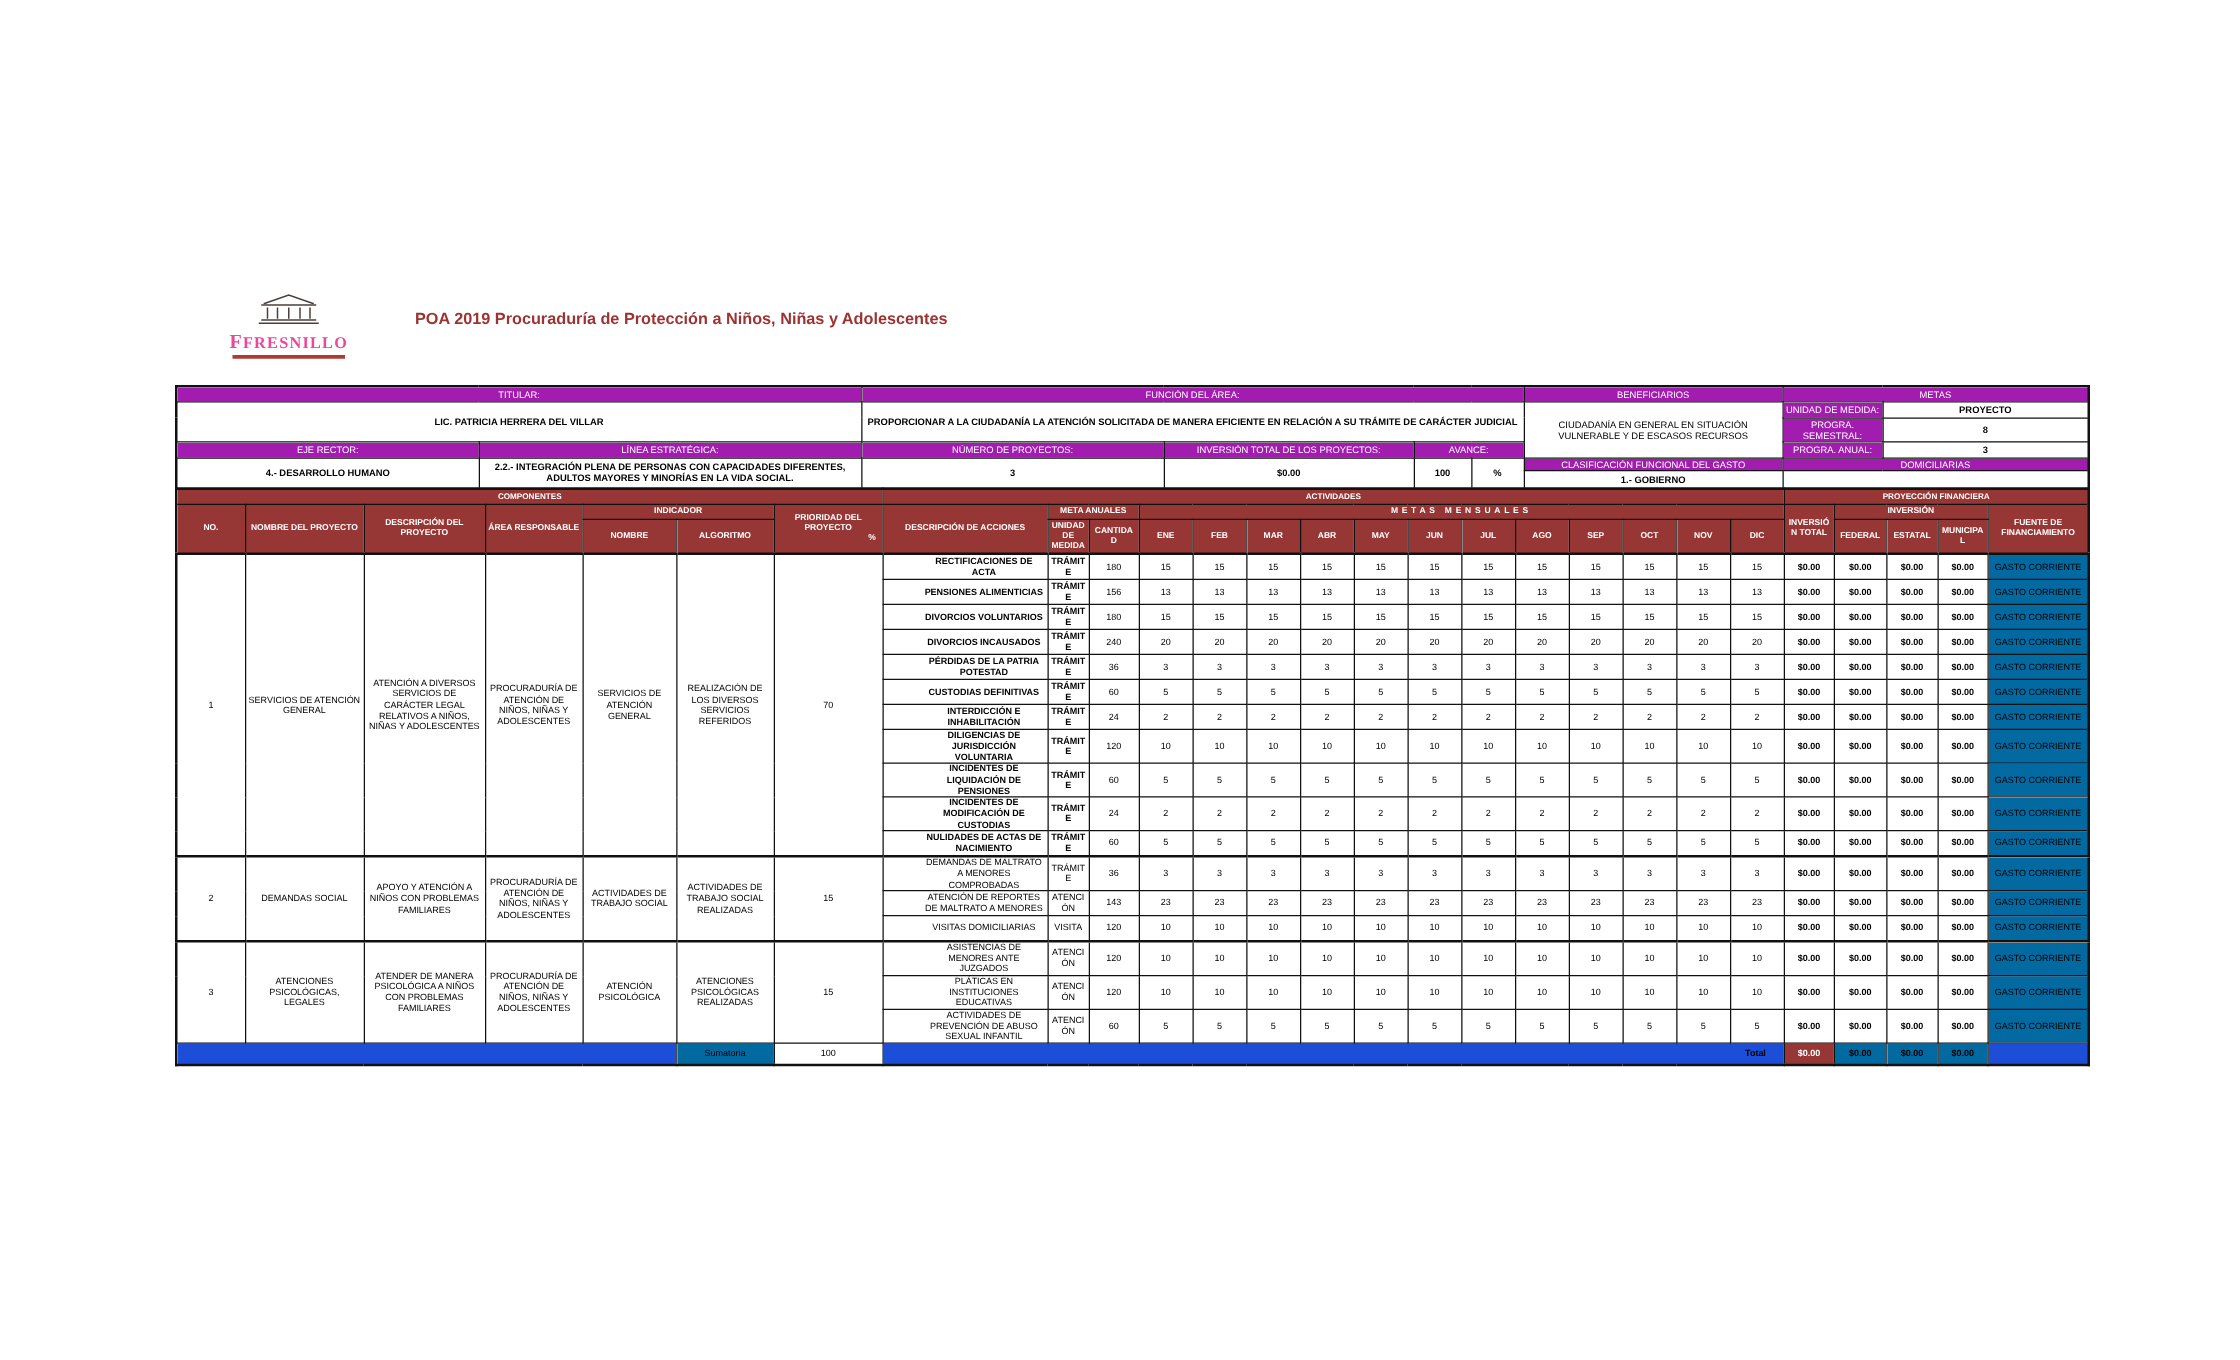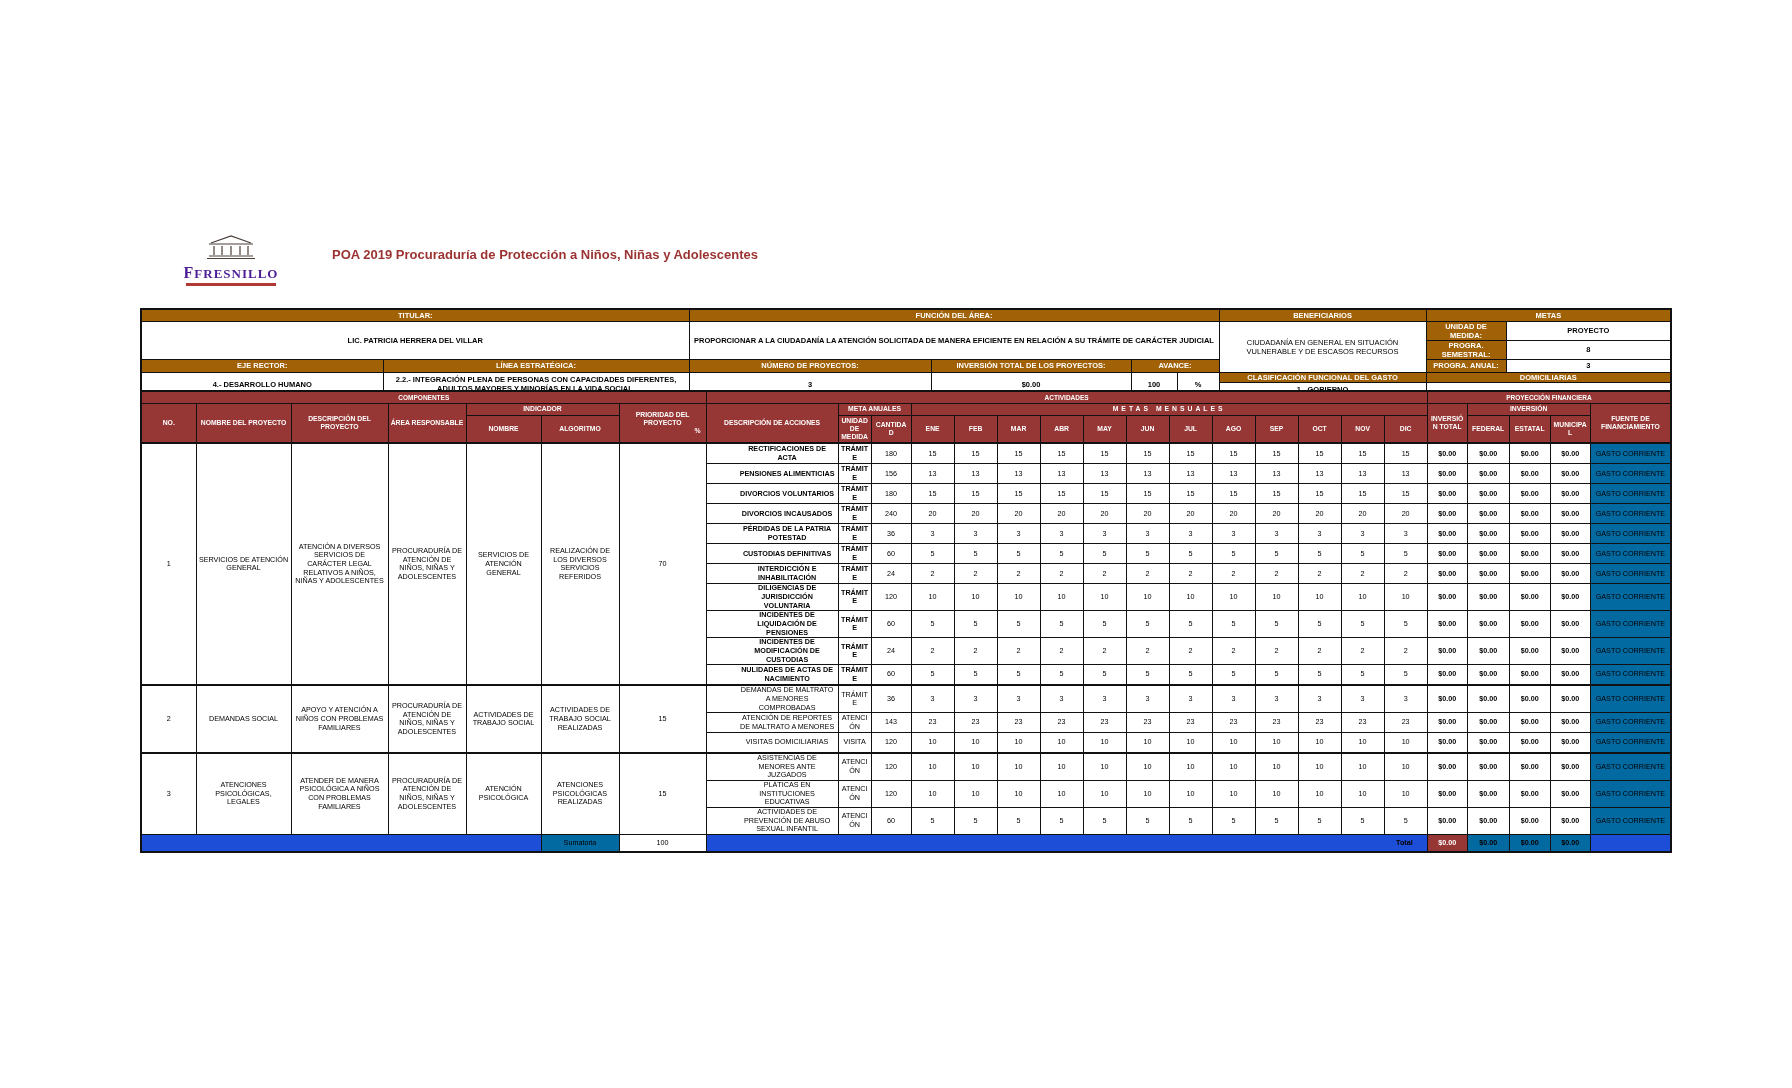--- a/index.html
+++ b/index.html
@@ -1,28 +1,28 @@
 <!DOCTYPE html>
 <html><head>
 <meta charset="utf-8">
 <style>
   html,body{margin:0;padding:0;background:#e8e8e8;}
   .page{position:relative;width:1792px;height:1088px;background:#ffffff;font-family:"Liberation Sans",sans-serif;color:#000;overflow:hidden;}
 
   
   .logo{position:absolute;left:172px;top:234px;width:118px;text-align:center;}
-  .logo-word{font-family:"Liberation Serif",serif;font-size:13px;letter-spacing:1px;color:#4c1d95;font-weight:bold;}
+  .logo-word{font-family:"Liberation Serif",serif;font-size:13px;letter-spacing:1px;color:#ec4899;font-weight:bold;}
   .logo-word .cap{font-size:16px;}
   .logo-tagline{height:3px;background:#b03a33;margin:1px 14px 0 14px;}
   .doc-title{position:absolute;left:332px;top:247px;font-size:13px;font-weight:bold;color:#9b3332;}
 
   
   table{border-collapse:collapse;table-layout:fixed;}
   th,td{border:1px solid #111;padding:0 2px;overflow:hidden;line-height:1.2;vertical-align:middle;word-wrap:break-word;}
-  .bar{background:#a16207;color:#fff;font-weight:bold;font-size:7.5px;text-align:center;}
+  .bar{background:#a21caf;color:#fff;font-weight:normal;font-size:7.5px;text-align:center;}
   .val{font-size:7.5px;text-align:center;}
   .bold{font-weight:bold;}
   .left{text-align:left;padding-left:32px;}
   .right{text-align:right;}
   .gray{background:#0369a1;}
 
   
   .info-table{position:absolute;left:140px;top:308px;width:1530px;border:2px solid #111;}
   .info-table td{font-size:7.5px;text-align:center;}
 

